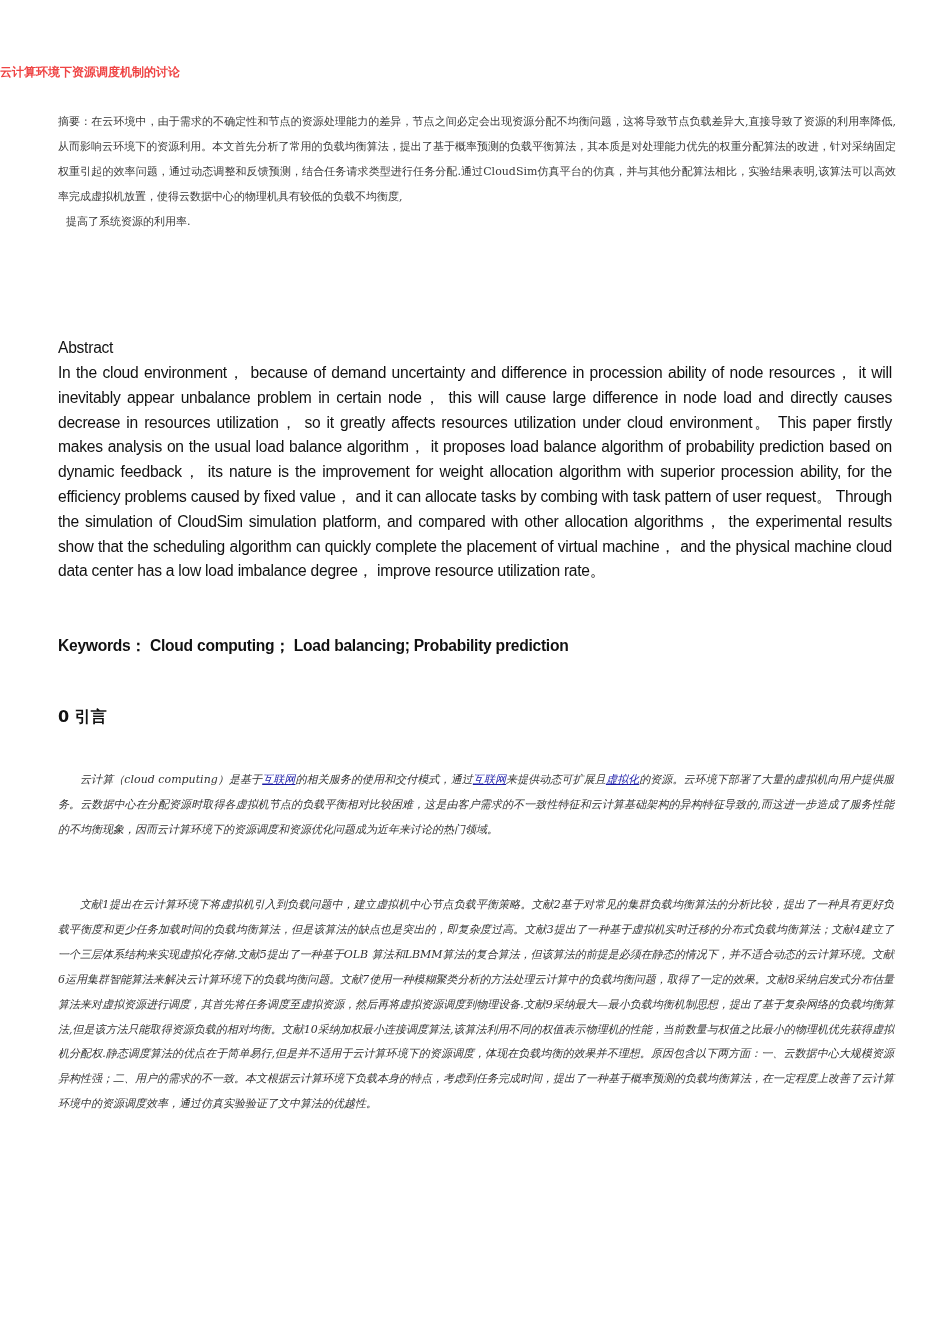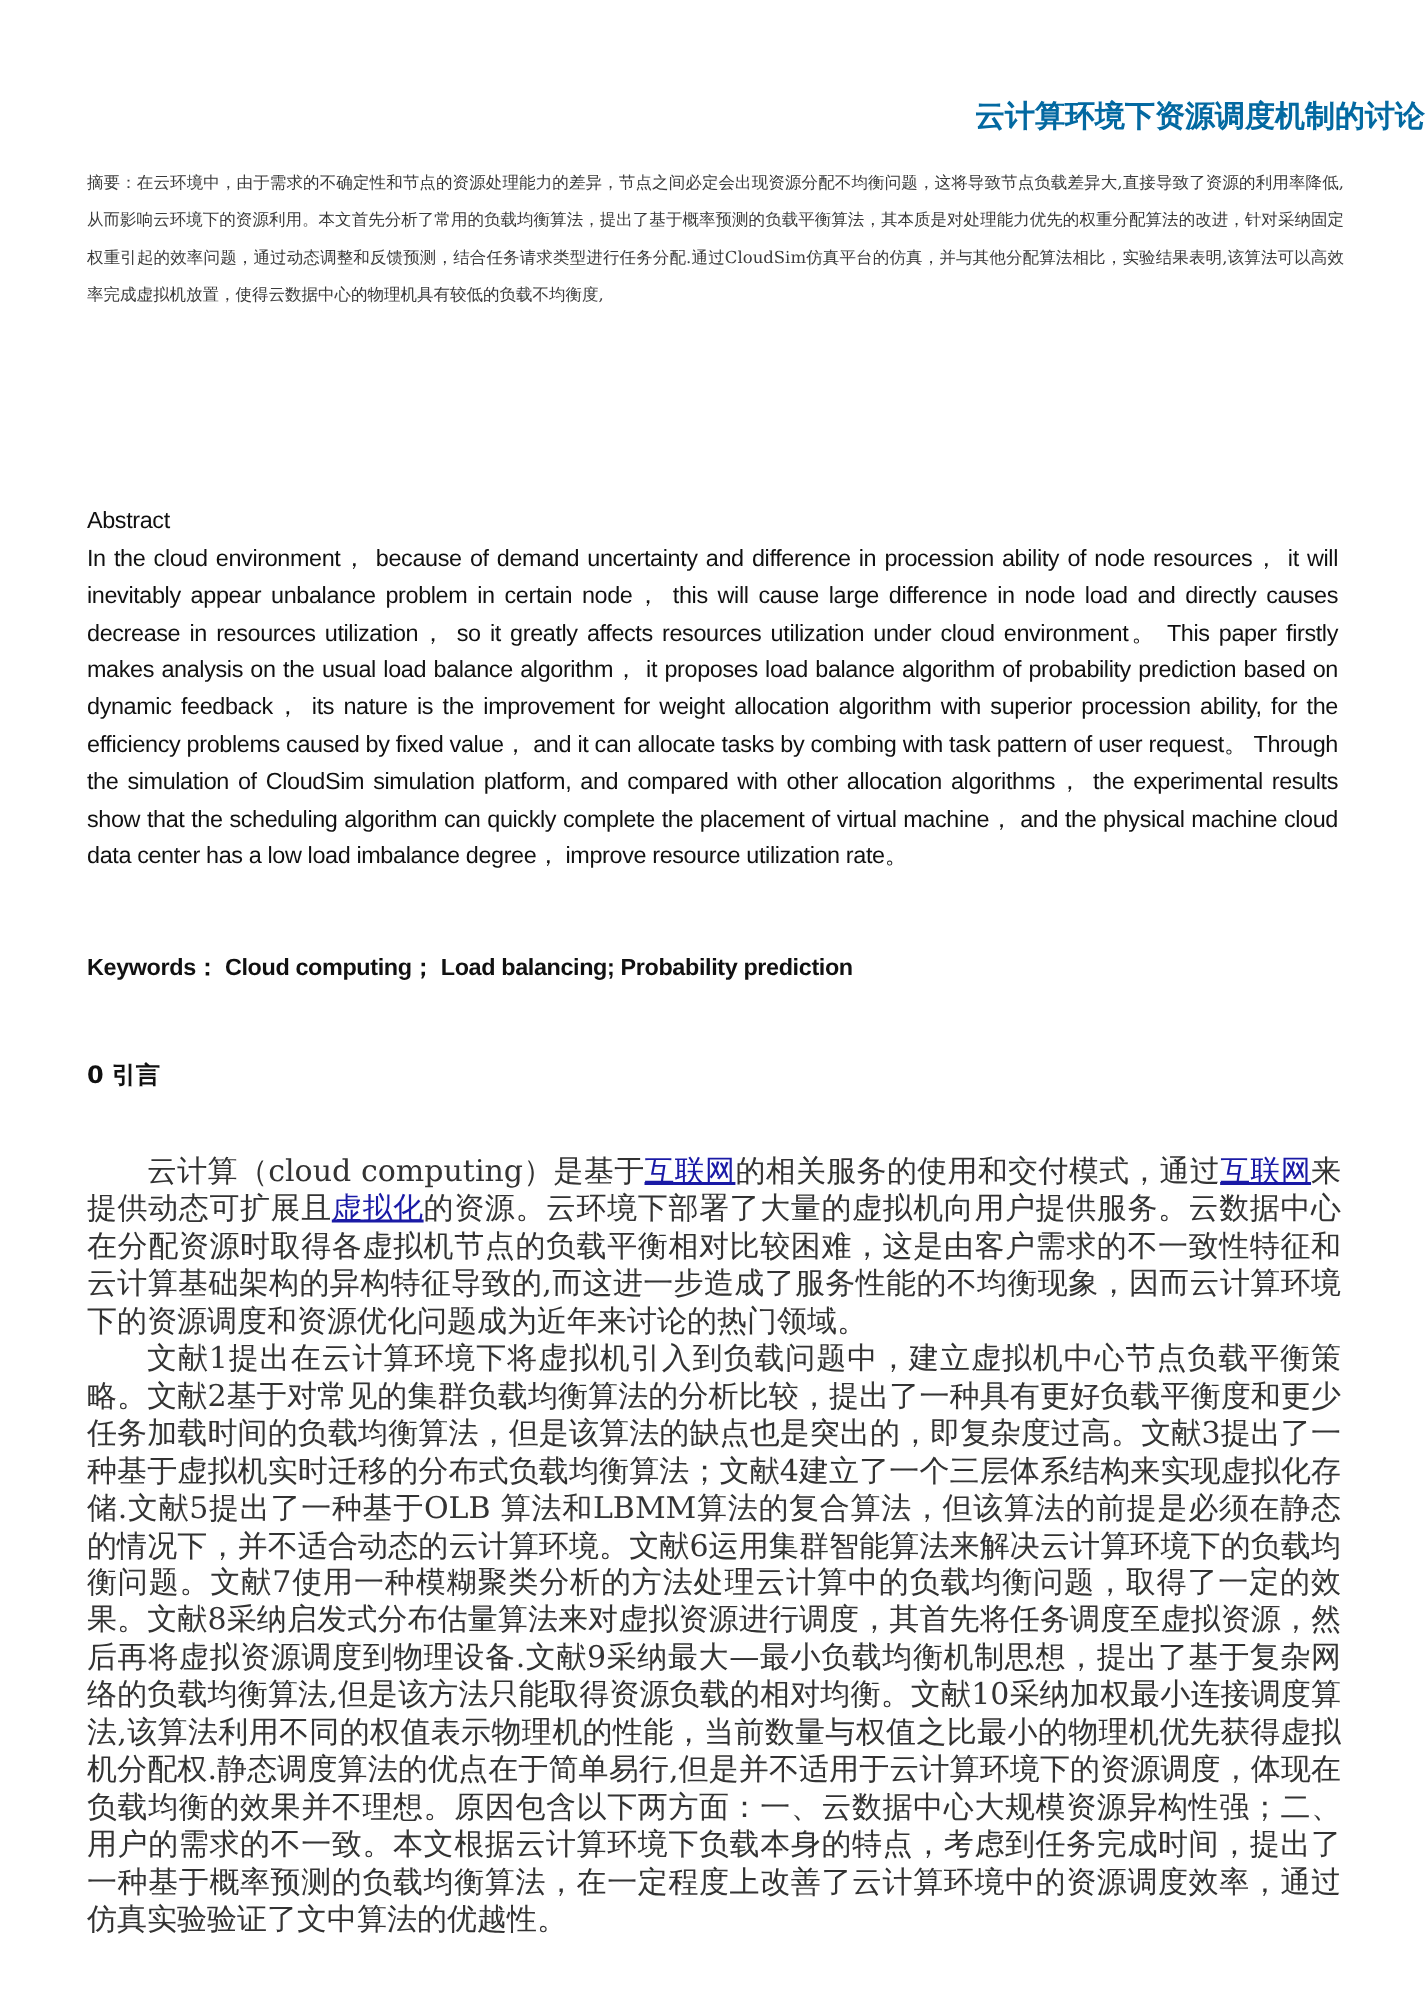--- a/index.html
+++ b/index.html
@@ -1,20 +1,20 @@
 <!DOCTYPE html>
 <html><head>
 <meta charset="utf-8">
 <style>
   html, body { margin:0; padding:0; background:#ffffff; }
   body { width:950px; height:1344px; position:relative; overflow:hidden; color:#1a1a1a; }
   .page { position:absolute; left:0; top:0; width:950px; height:1344px; }
   .title {
-    position:absolute; left:0; top:64px; width:950px; text-align:right;
-    font-family:"DejaVu Sans", sans-serif; font-weight:bold; font-size:20px; color:#0369a1;
+    position:absolute; left:0; top:64px; width:950px; text-align:left;
+    font-family:"DejaVu Sans", sans-serif; font-weight:bold; font-size:12px; color:#ef4444;
   }
   .cn-block {
     position:absolute; left:58px; width:838px;
     font-family:"DejaVu Serif", serif; font-size:11px; line-height:25px; color:#3a3a3a;
     text-align:justify;
   }
   .abstract-cn { top:109px; }
   .abstract-cn .indent-last { padding-left:8px; }
   .keywords-cn { top:306px; }
   .en-block {
@@ -24,38 +24,40 @@
   }
   .abstract-heading { top:336px; }
   .abstract-en { top:361px; }
   .keywords-en { top:634px;font-weight:bold; }
   .section-heading {
     position:absolute; left:58px; top:686px;
     font-family:"DejaVu Sans", sans-serif; font-weight:bold; font-size:16px; color:#111;margin-top:21px;
   }
   .body-block {
     position:absolute; left:58px; width:836px;
-    font-family:"DejaVu Serif", serif; font-size:20px; line-height:24.9px; color:#333;
+    font-family:"DejaVu Serif", serif; font-size:11px; line-height:24.9px; color:#333;
     text-align:justify;
+    font-style:italic;
   }
   .p1 { top:768px; }
   .p2 { top:893px; }
   .indent { text-indent:2em; }
   .link { color:#1a1aa6; text-decoration:underline; }
   p { margin:0; }
 </style>
 </head>
 <body>
 
 <div class="page">
 
   <div class="title">云计算环境下资源调度机制的讨论</div>
 
   <div class="cn-block abstract-cn">
     <p>摘要：在云环境中，由于需求的不确定性和节点的资源处理能力的差异，节点之间必定会出现资源分配不均衡问题，这将导致节点负载差异大,直接导致了资源的利用率降低,从而影响云环境下的资源利用。本文首先分析了常用的负载均衡算法，提出了基于概率预测的负载平衡算法，其本质是对处理能力优先的权重分配算法的改进，针对采纳固定权重引起的效率问题，通过动态调整和反馈预测，结合任务请求类型进行任务分配.通过CloudSim仿真平台的仿真，并与其他分配算法相比，实验结果表明,该算法可以高效率完成虚拟机放置，使得云数据中心的物理机具有较低的负载不均衡度,</p>
+    <p class="indent-last">提高了系统资源的利用率.</p>
   </div>
 
 
   <div class="en-block abstract-heading">Abstract</div>
 
   <div class="en-block abstract-en">In the cloud environment， because of demand uncertainty and difference in procession ability of node resources， it will inevitably appear unbalance problem in certain node， this will cause large difference in node load and directly causes decrease in resources utilization， so it greatly affects resources utilization under cloud environment。 This paper firstly makes analysis on the usual load balance algorithm， it proposes load balance algorithm of probability prediction based on dynamic feedback， its nature is the improvement for weight allocation algorithm with superior procession ability, for the efficiency problems caused by fixed value， and it can allocate tasks by combing with task pattern of user request。 Through the simulation of CloudSim simulation platform, and compared with other allocation algorithms， the experimental results show that the scheduling algorithm can quickly complete the placement of virtual machine， and the physical machine cloud data center has a low load imbalance degree， improve resource utilization rate。</div>
 
   <div class="en-block keywords-en">Keywords： Cloud computing； Load balancing; Probability prediction</div>
 
   <div class="section-heading">0 引言</div>

